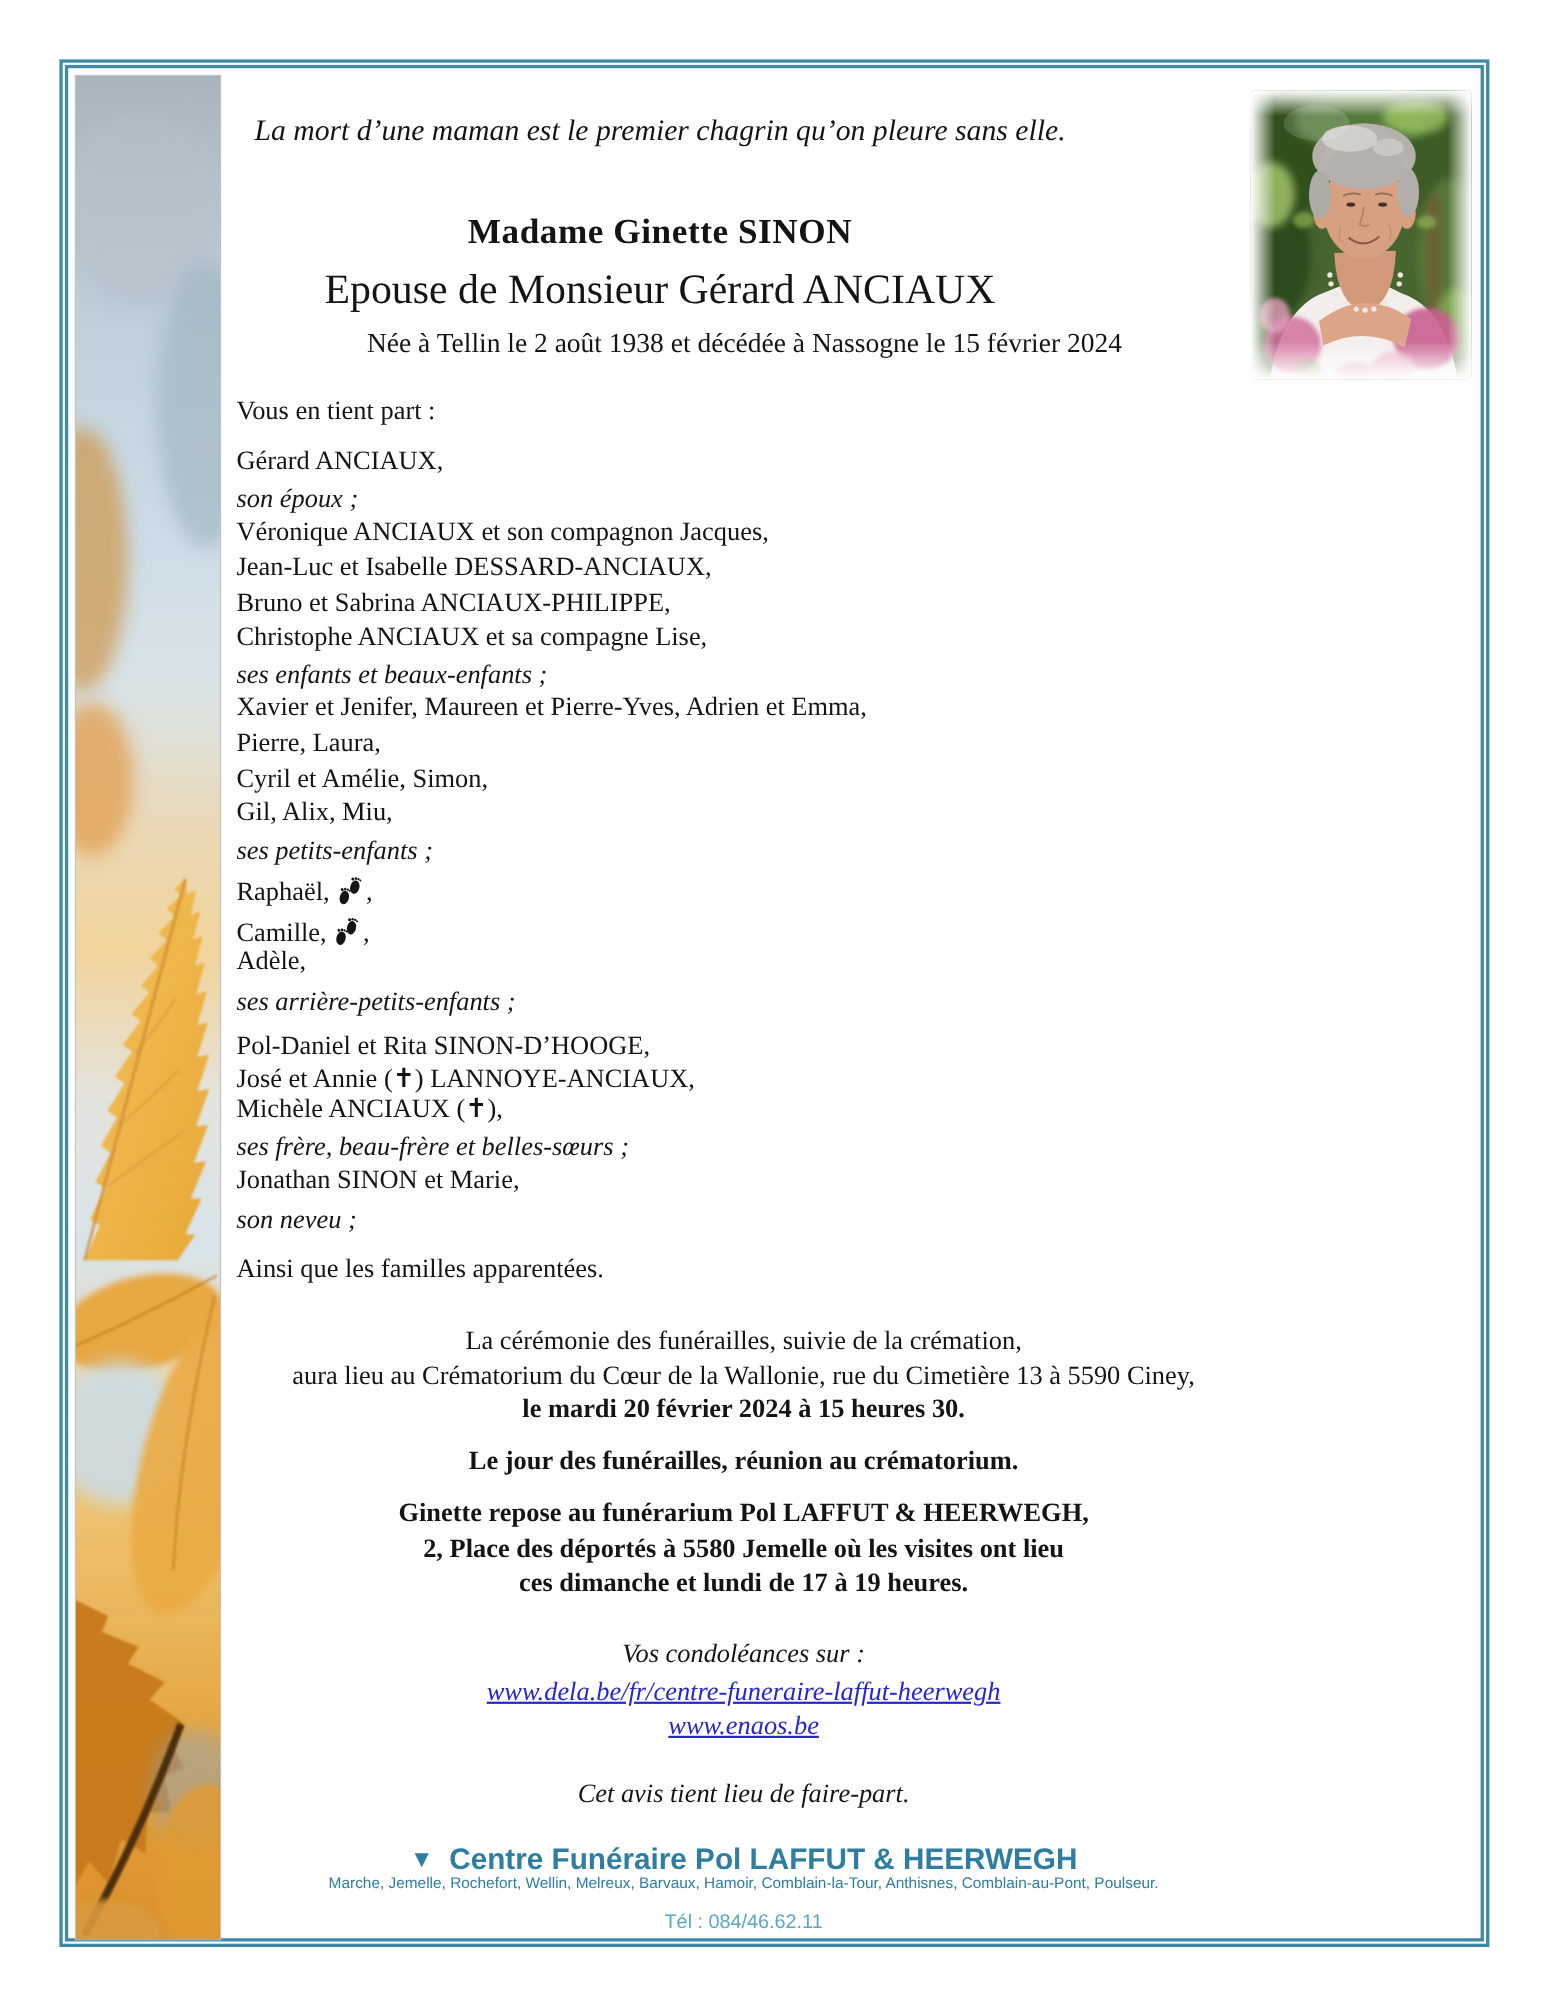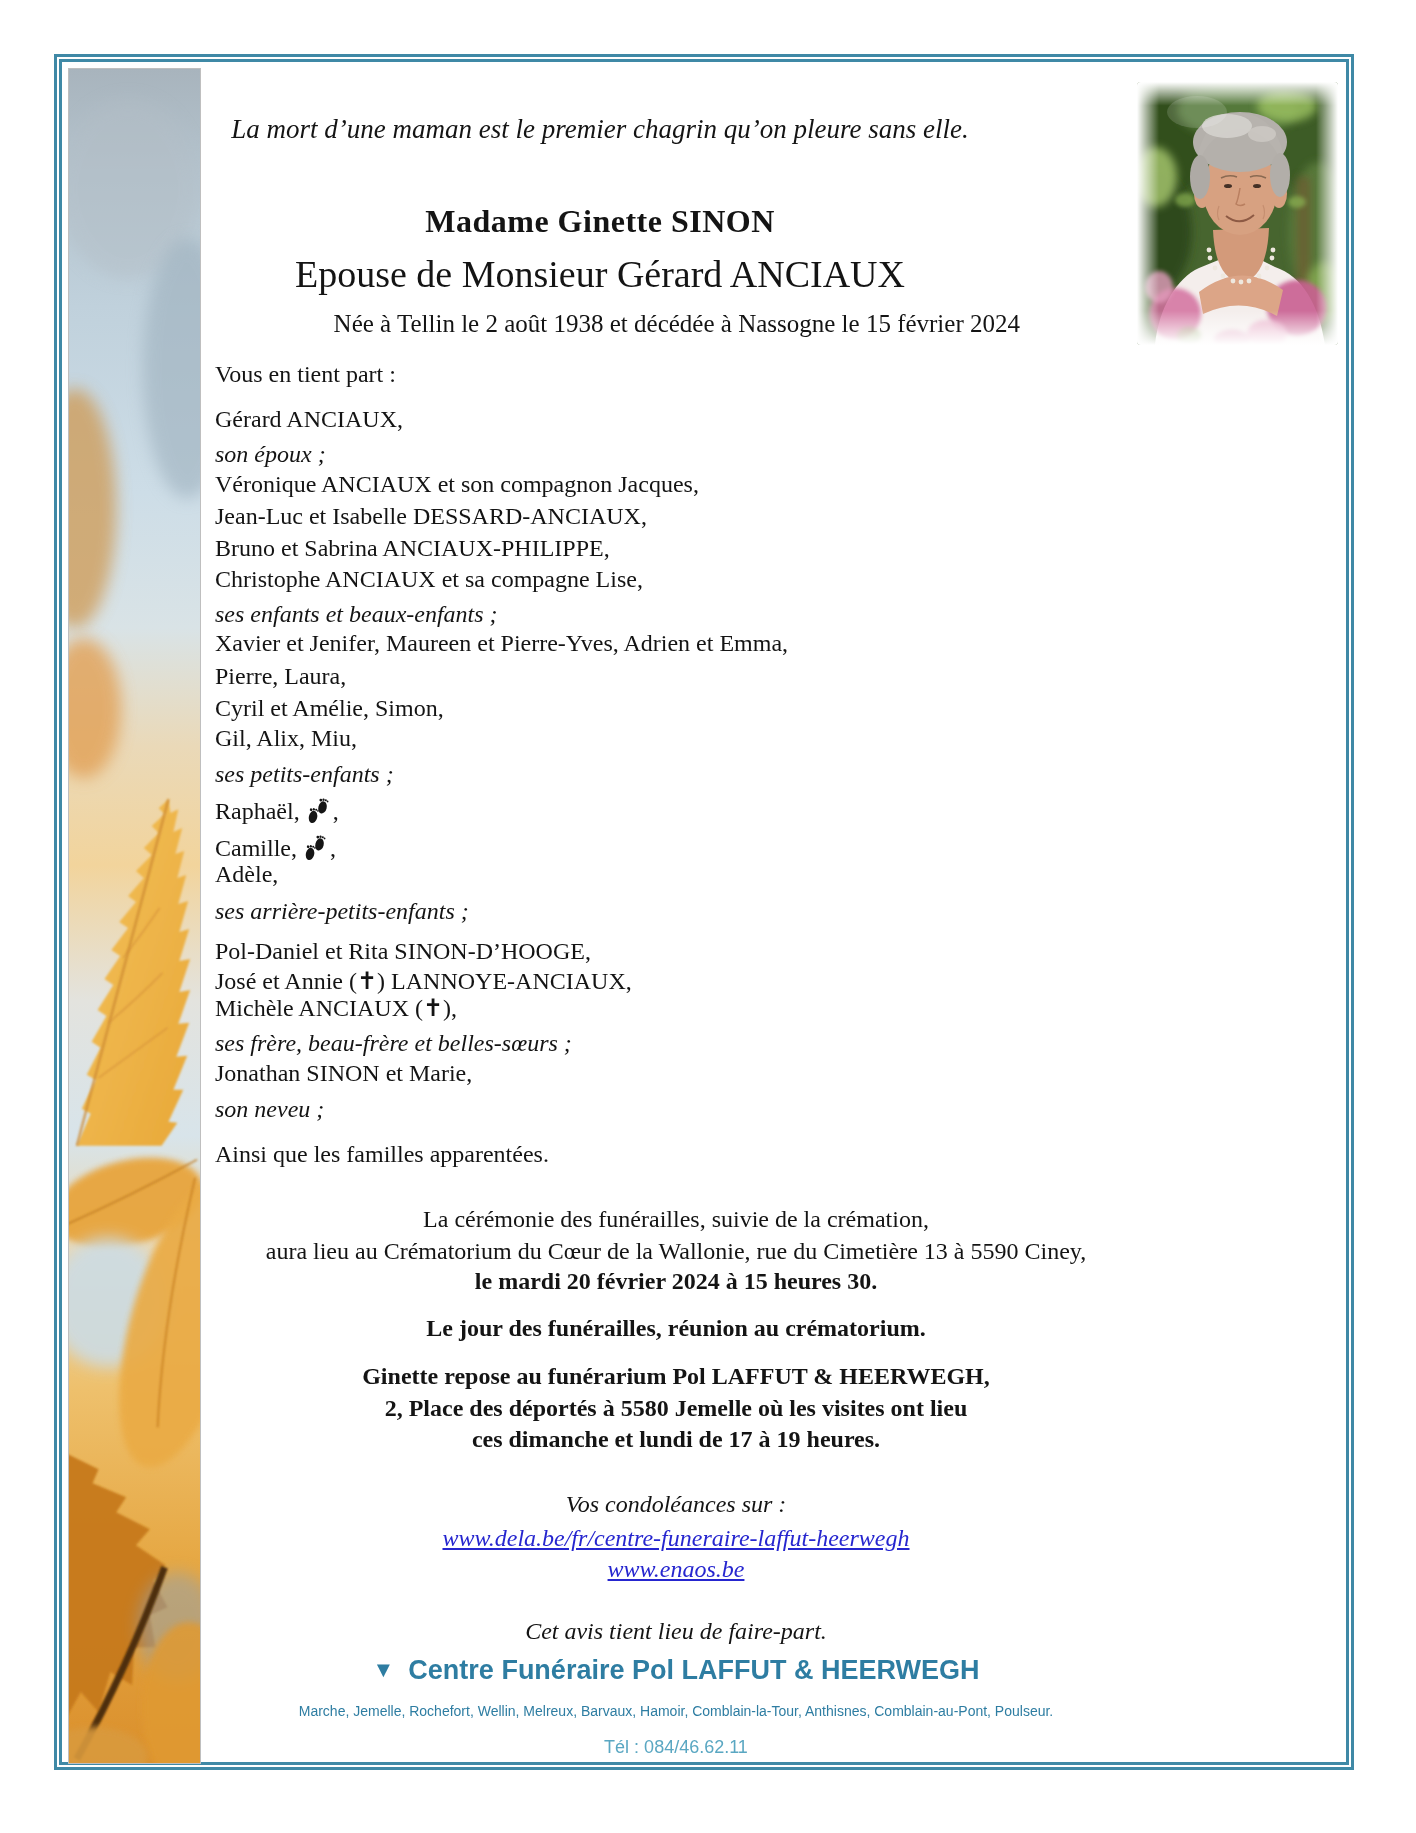--- a/index.html
+++ b/index.html
@@ -14,30 +14,30 @@
   .photo{position:absolute;left:1137px;top:82px;width:201px;height:263px;overflow:hidden;border-radius:4px;}
   .photo svg{display:block;width:100%;height:100%;}
   .photo::after{content:"";position:absolute;inset:0;
      background:
        linear-gradient(to right,#fff 0%,rgba(255,255,255,0) 11%,rgba(255,255,255,0) 89%,#fff 100%),
        linear-gradient(to bottom,#fff 0%,rgba(255,255,255,0) 9%,rgba(255,255,255,0) 87%,#fff 100%);}
   .t{position:absolute;font-size:24px;line-height:30px;white-space:nowrap;}
   .left{left:215px;}
   .rel{left:215px;width:922px;text-align:left;font-style:italic;}
   .cen{left:215px;width:922px;text-align:center;}
-  .hdr{left:180px;width:840px;text-align:center;margin-top:11px;}
+  .hdr{left:180px;width:840px;text-align:center;}
   .it{font-style:italic;}
   .b{font-weight:bold;}
   .quote{font-size:27px;}
   .title{font-size:32px;font-weight:bold;letter-spacing:.5px;}
   .subtitle{font-size:38px;}
   .dates{font-size:25px;text-align:right;}
   .lnk{color:#2626cf;text-decoration:underline;font-style:italic;cursor:pointer;}
   .sans{font-family:"Liberation Sans","DejaVu Sans",sans-serif;}
-  .brand{font-size:27px;font-weight:bold;color:#2e7da2;}
+  .brand{font-size:27px;font-weight:bold;color:#2e7da2;margin-top:20px;}
   .tri{font-size:22px;margin-right:14px;position:relative;top:-2px;}
   .locations{font-size:14px;color:#2e7da2;}
   .phone{font-size:18px;color:#5aa7c2;}
   .fp{display:inline-block;vertical-align:-7px;margin:0 3px 0 6px;}
 </style>
 </head>
 <body>
 
 <div class="frame"></div>
 

